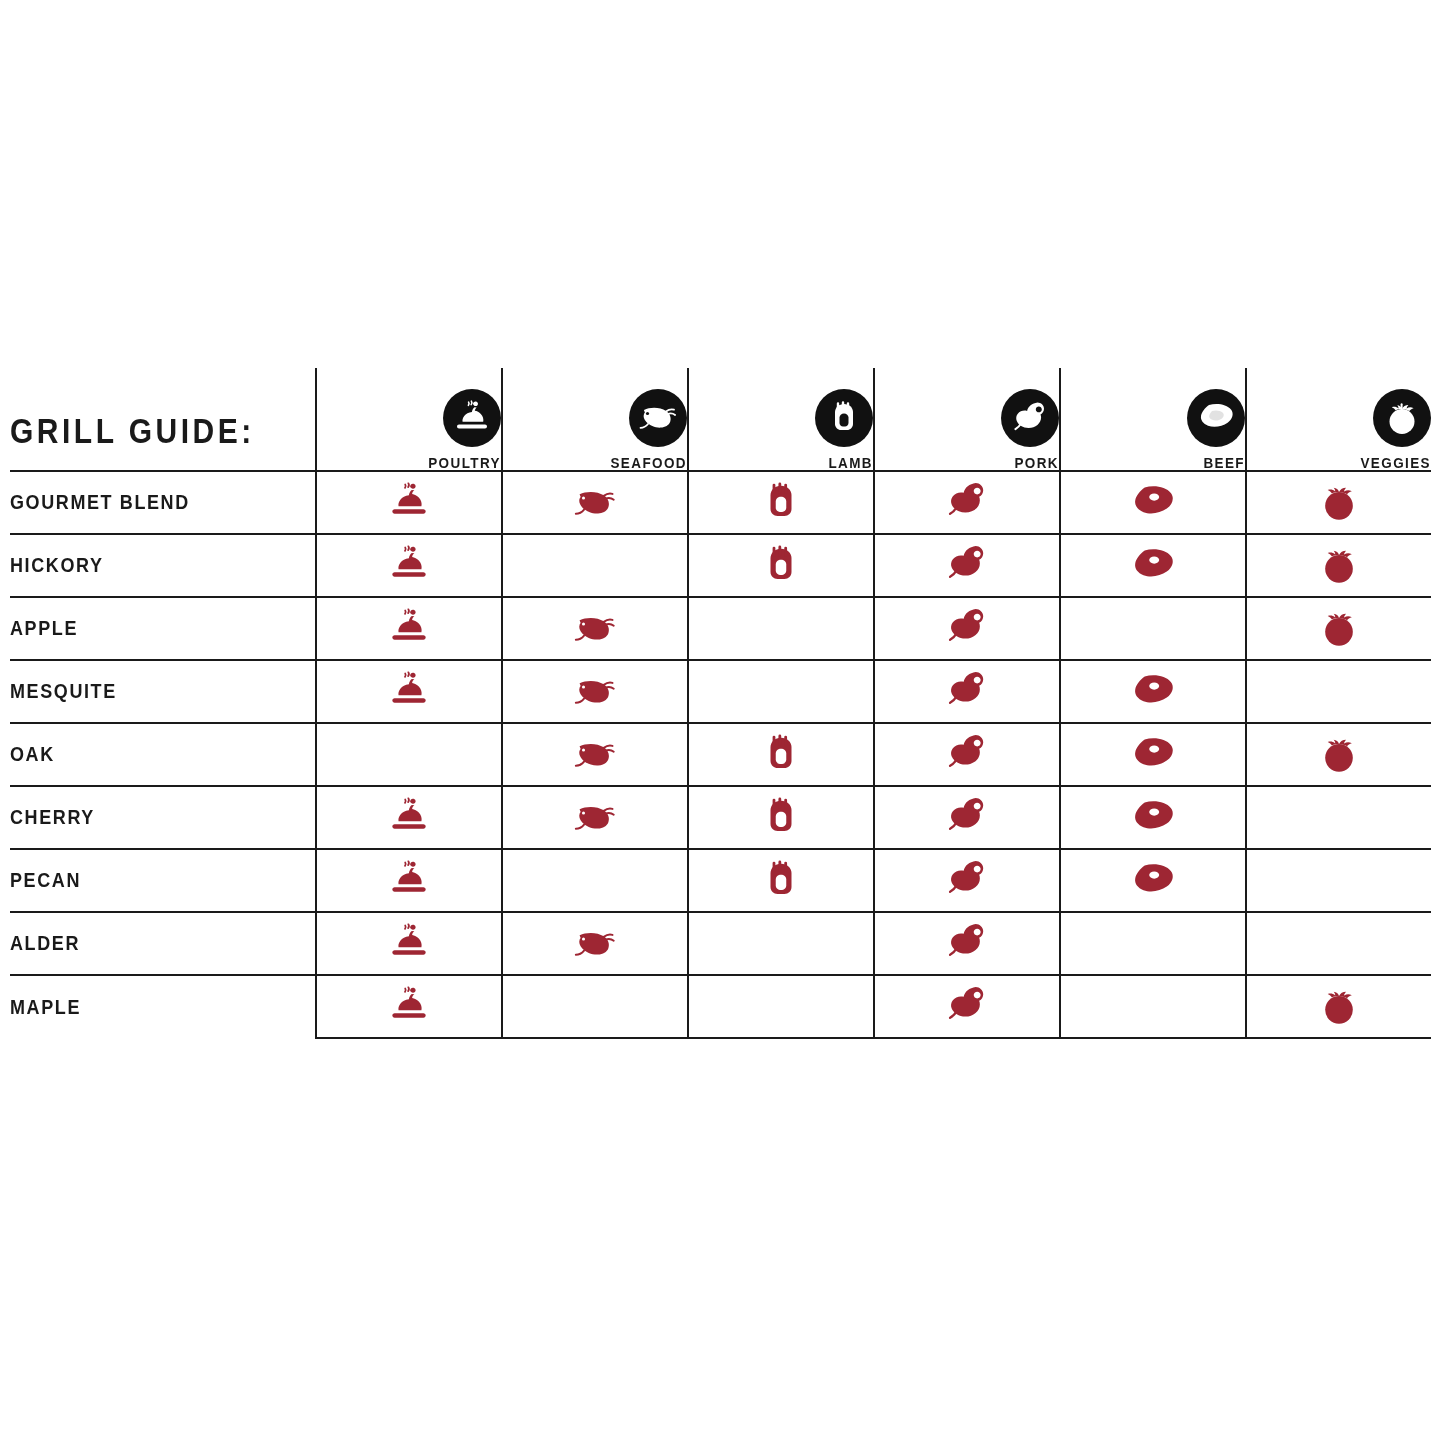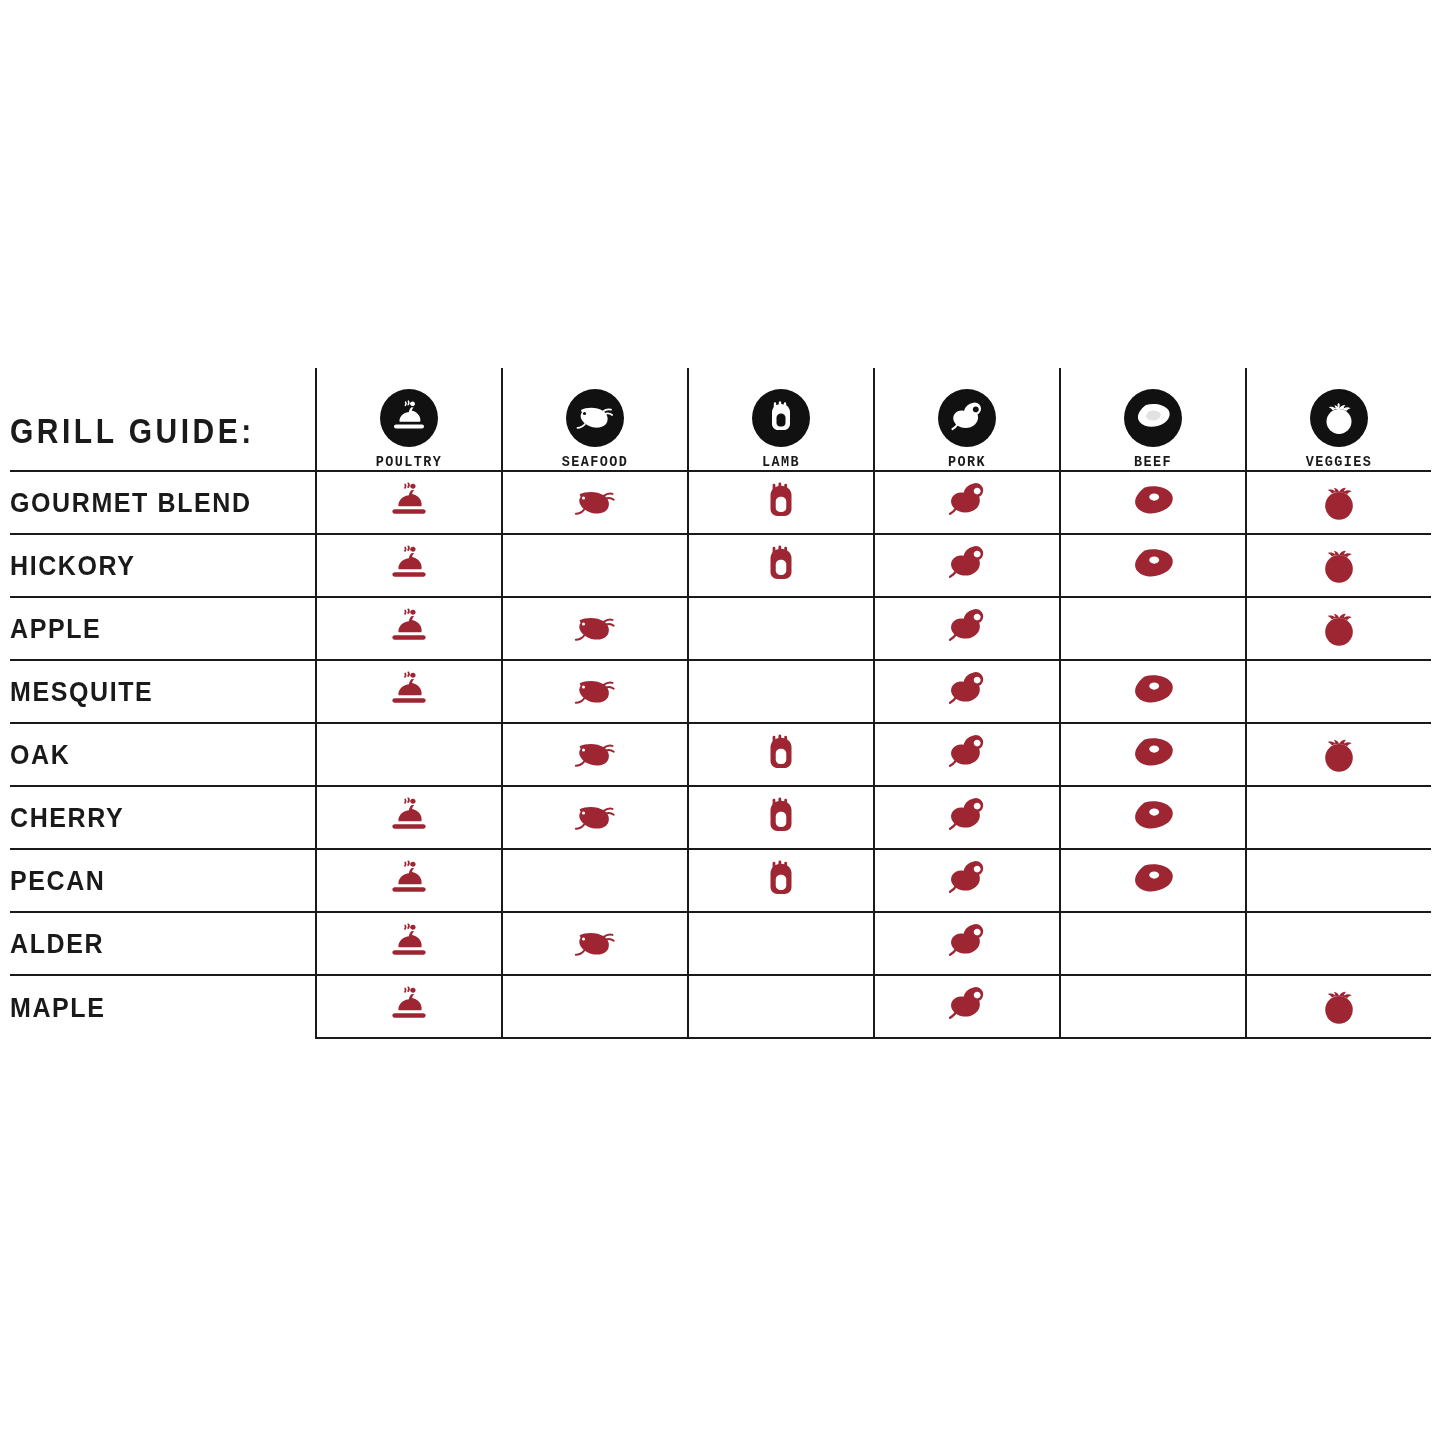--- a/index.html
+++ b/index.html
@@ -59,23 +59,22 @@
   td.col-head {
     width: 184px;
     text-align: center;
     border-left: 2px solid #1a1a1a;
     padding: 0 0 6px 0;
   }
 
   .hdr-inner {
     display: flex;
     flex-direction: column;
-    align-items: center;
+    align-items: flex-end;
     justify-content: flex-end;
-    font-family: Liberation Mono, monospace;
   }
 
   .hdr-badge {
     width: 58px;
     height: 58px;
     border-radius: 50%;
     background: #111111;
     display: flex;
     align-items: center;
     justify-content: center;
@@ -96,21 +95,21 @@
     height: 63px;
   }
   tr.data-row td {
     border-top: 2px solid #1a1a1a;
     padding: 0;
   }
   td.row-label {
     text-align: left;
     padding-left: 6px;
     border-left: none;
-    font-size: 25px;
+    font-size: 18px;
     font-weight: bold;
     letter-spacing: 1.6px;
     color: #1a1a1a;
     white-space: nowrap;
   }
   td.row-label span { display: inline-block; transform: scaleY(1.14); transform-origin: left center; }
 
   td.cell {
     border-left: 2px solid #1a1a1a;
     text-align: center;

